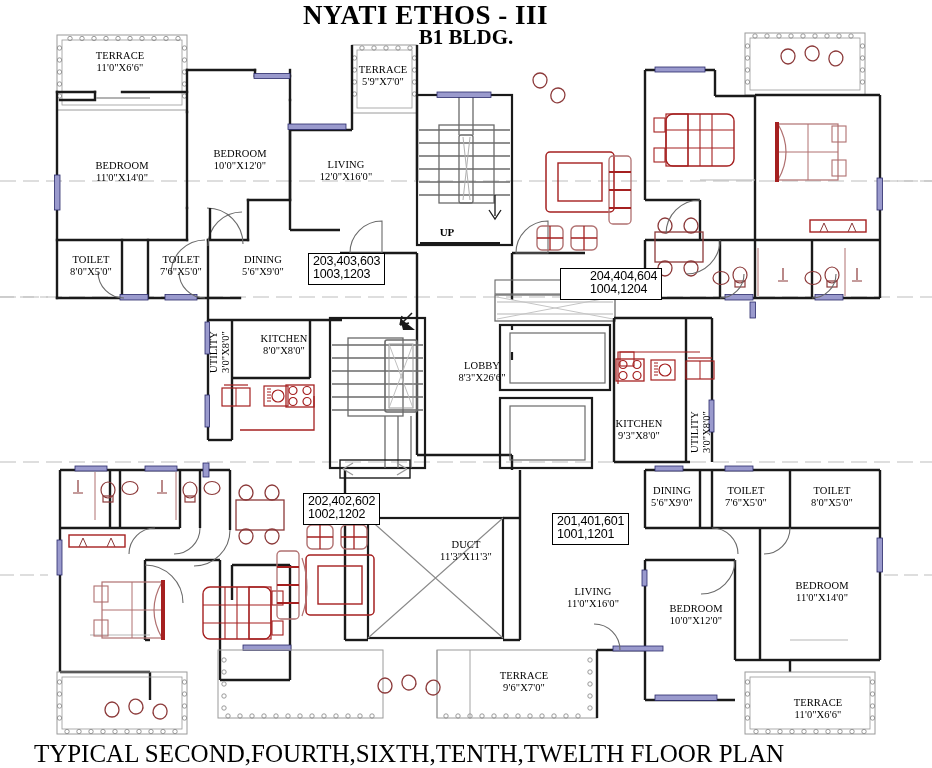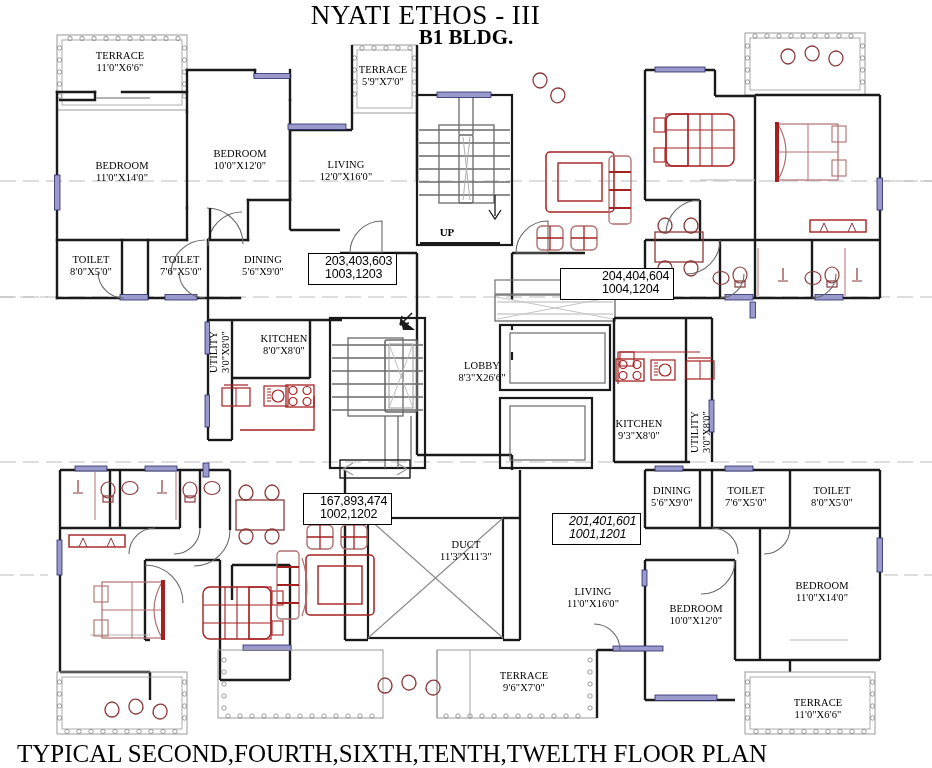--- a/index.html
+++ b/index.html
@@ -24,37 +24,38 @@
   .title-top {
     position: absolute;
     left: 0;
     top: 2px;
     width: 851px;
     text-align: center;
     font-size: 27px;
     letter-spacing: 0.5px;
     line-height: 1.02;
     font-family: "Liberation Serif", "DejaVu Serif", serif;
+    font-weight: bold;
   }
   .title-sub {
     position: absolute;
     left: 0;
     top: 27px;
     width: 932px;
     text-align: center;
     font-size: 21px;
     line-height: 1.02;
     font-weight: bold;
   }
   .title-bottom {
     position: absolute;
     left: 0;
     top: 740px;
     width: 784px;
-    text-align: center;
+    text-align: right;
     font-size: 25px;
     letter-spacing: 0px;
   }
   svg.plan {
     position: absolute;
     left: 0;
     top: 0;
     width: 932px;
     height: 768px;
   }
@@ -78,21 +79,21 @@
     position: absolute;
     border: 1.3px solid #000;
     background: #fff;
     padding: 1px 4px 2px 4px;
     font-size: 12.5px;
     line-height: 1.06;
     font-family: "Liberation Sans", "DejaVu Sans", sans-serif;
     white-space: nowrap;
     letter-spacing: -0.2px;
   }
-  .unit-box div { display: block; margin-left: 12px; }
+  .unit-box div { display: block; }
   .up-label {
     position: absolute;
     font-size: 11px;
     transform: translate(-50%, -50%);
     font-family: "Liberation Serif", "DejaVu Serif", serif;
     font-weight: bold;
   }
 </style>
 </head>
 <body>
@@ -838,24 +839,24 @@
   <div id="units">
       <div class="unit-box" style="left: 308px; top: 253px;">
         <div>203,403,603</div>
         <div>1003,1203</div>
       </div>
       <div class="unit-box" style="left: 560px; top: 268px; padding-left: 29px;">
         <div>204,404,604</div>
         <div>1004,1204</div>
       </div>
       <div class="unit-box" style="left: 303px; top: 493px;">
-        <div>167,893,474</div>
+        <div>202,402,602</div>
         <div>1002,1202</div>
       </div>
-      <div class="unit-box" style="left: 552px; top: 513px; font-style: italic;">
+      <div class="unit-box" style="left: 552px; top: 513px;">
         <div>201,401,601</div>
         <div>1001,1201</div>
       </div>
     </div>
   <div id="annots">
       <div class="up-label" style="left: 447px; top: 232px;">UP</div>
     </div>
 
   <div class="title-bottom">TYPICAL  SECOND,FOURTH,SIXTH,TENTH,TWELTH FLOOR PLAN</div>
 </div>

